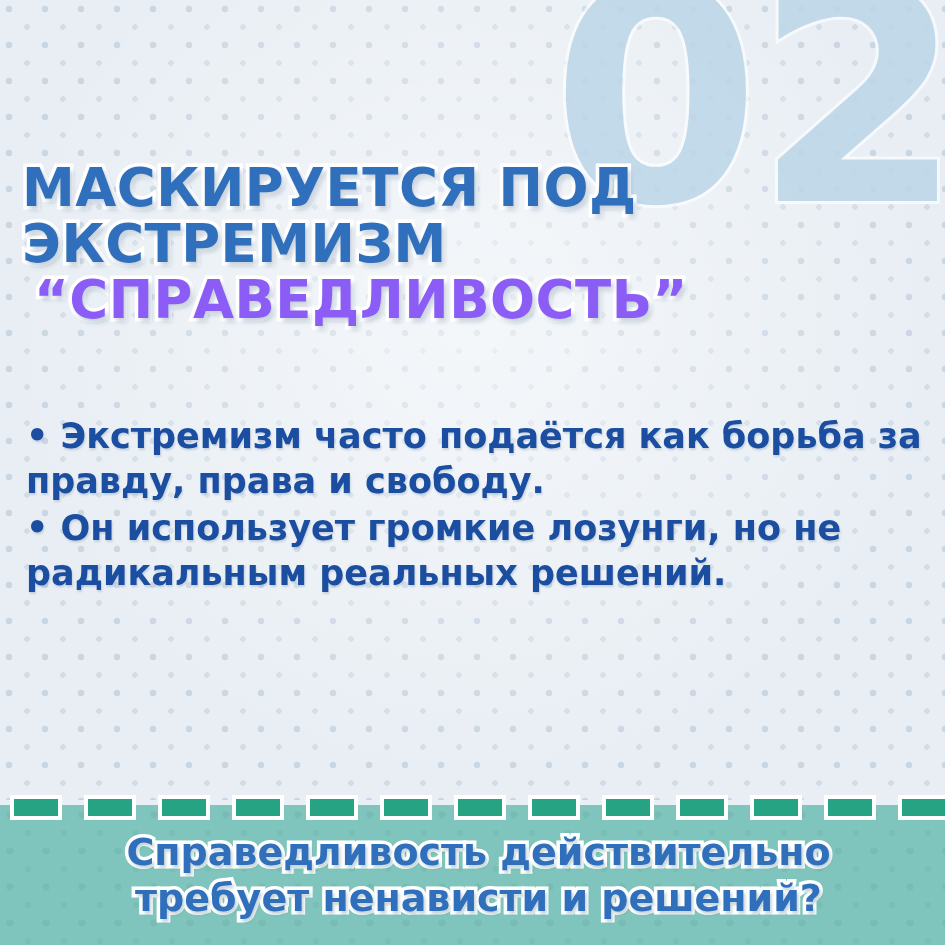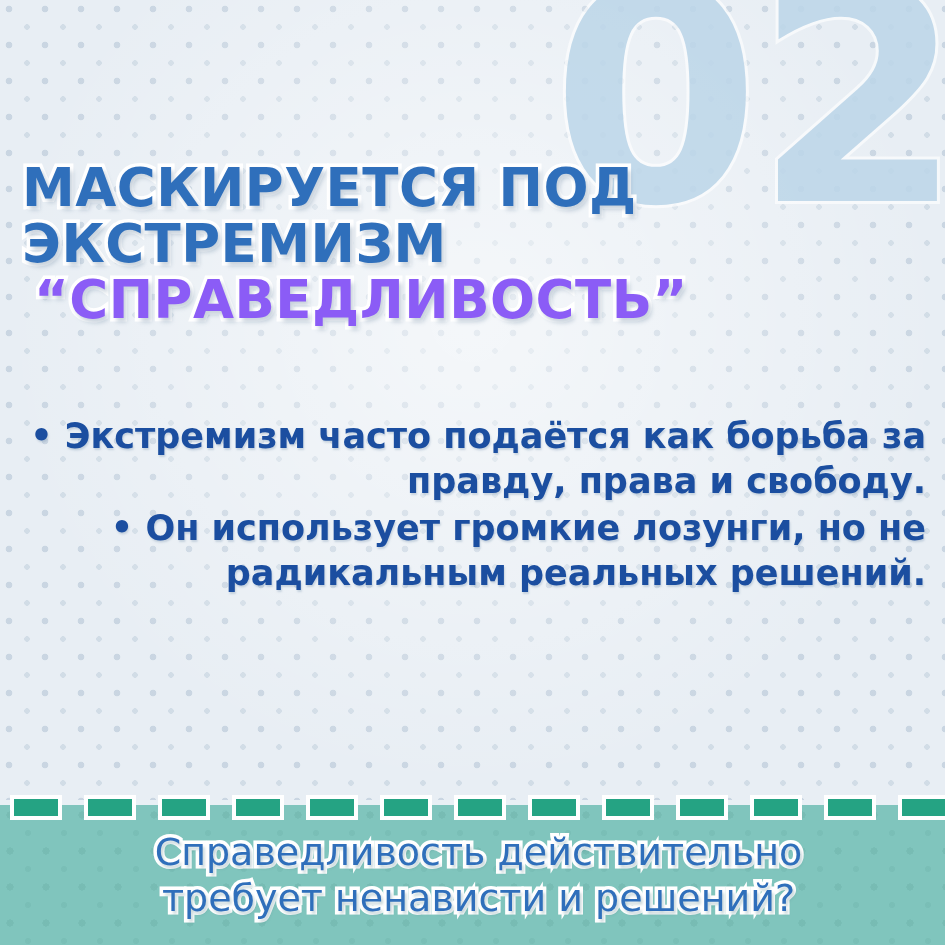--- a/index.html
+++ b/index.html
@@ -100,21 +100,20 @@
     position: absolute;
     left: 26px;
     top: 414px;
     width: 900px;
     font-family: "DejaVu Sans", sans-serif;
     font-weight: 700;
     font-size: 35px;
     line-height: 1.29;
     color: #1b4ea0;
     text-shadow: 1px 2px 2px rgba(130,155,180,0.35);
-    text-align: right;
   }
   .bullet {
     display: block;
     margin: 0 0 2px 0;
   }
 
   
   .divider {
     position: absolute;
     left: 0;
@@ -151,21 +150,21 @@
       radial-gradient(circle at 28px 28px, rgba(112,180,172,0.38) 2.8px, rgba(112,180,172,0) 3.2px);
     background-size: 36px 36px, 36px 36px;
     display: flex;
     flex-direction: column;
     align-items: center;
     justify-content: center;
     z-index: 2;
   }
   .banner-text {
     font-family: "DejaVu Sans", sans-serif;
-    font-weight: 400;
+    font-weight: 700;
     font-size: 38px;
     line-height: 1.22;
     text-align: center;
     color: #2f6fbb;
     -webkit-text-stroke: 7px #ffffff;
     paint-order: stroke fill;
     text-shadow: 2px 3px 3px rgba(70,120,130,0.30);
     white-space: nowrap;
     margin-left: 12px;
   }

